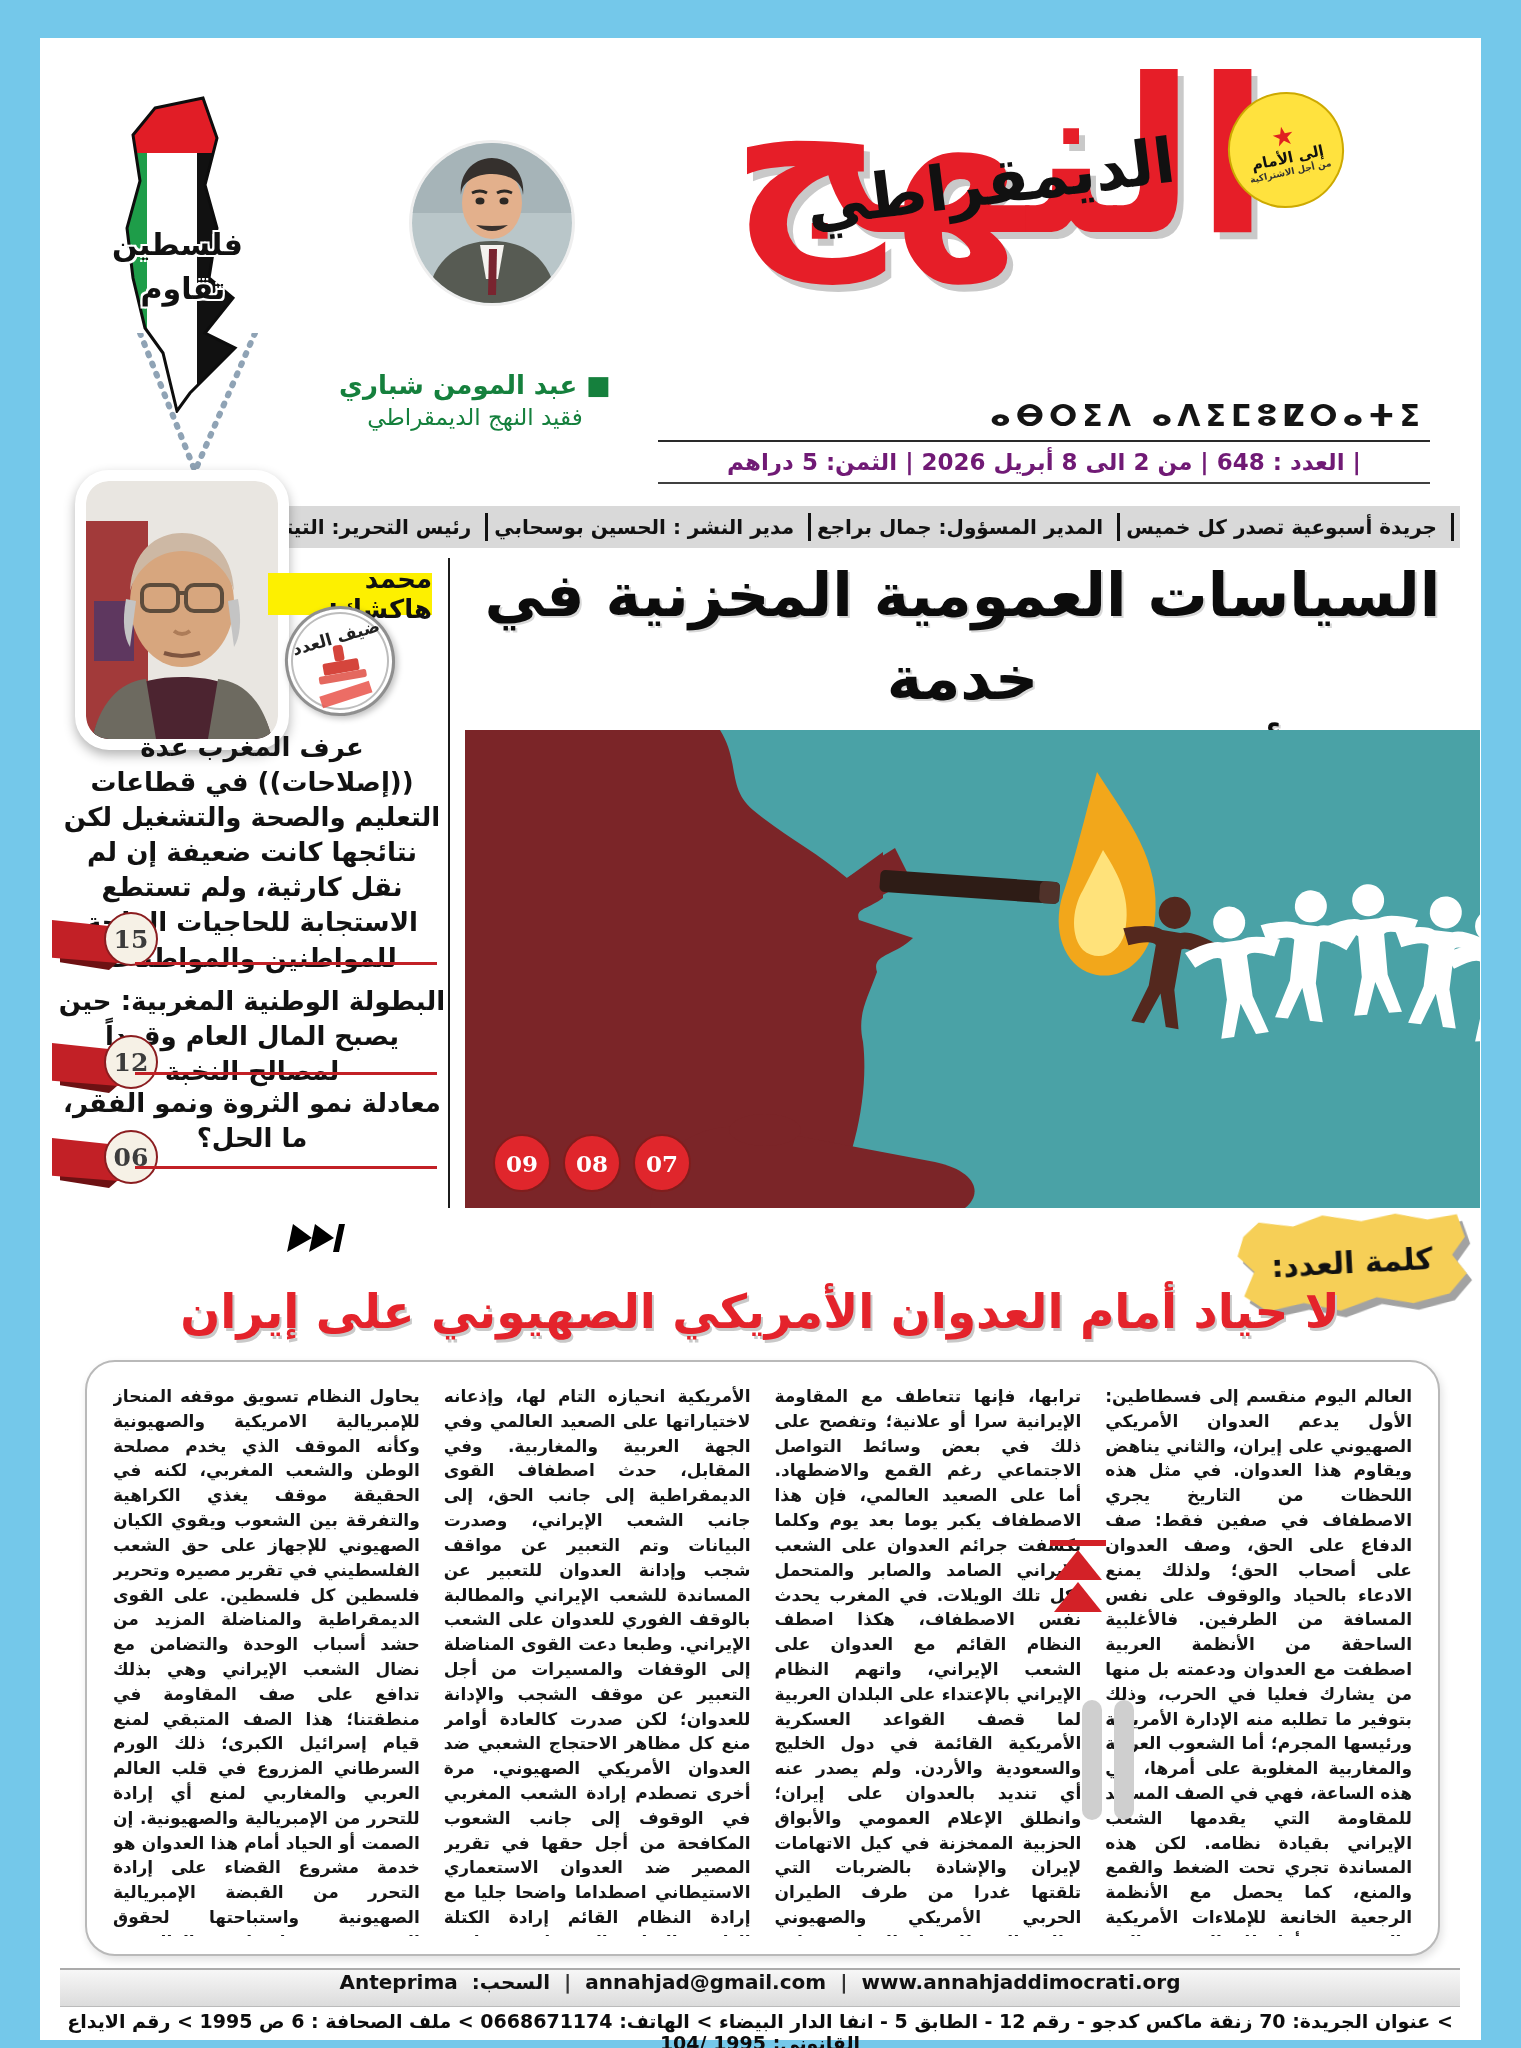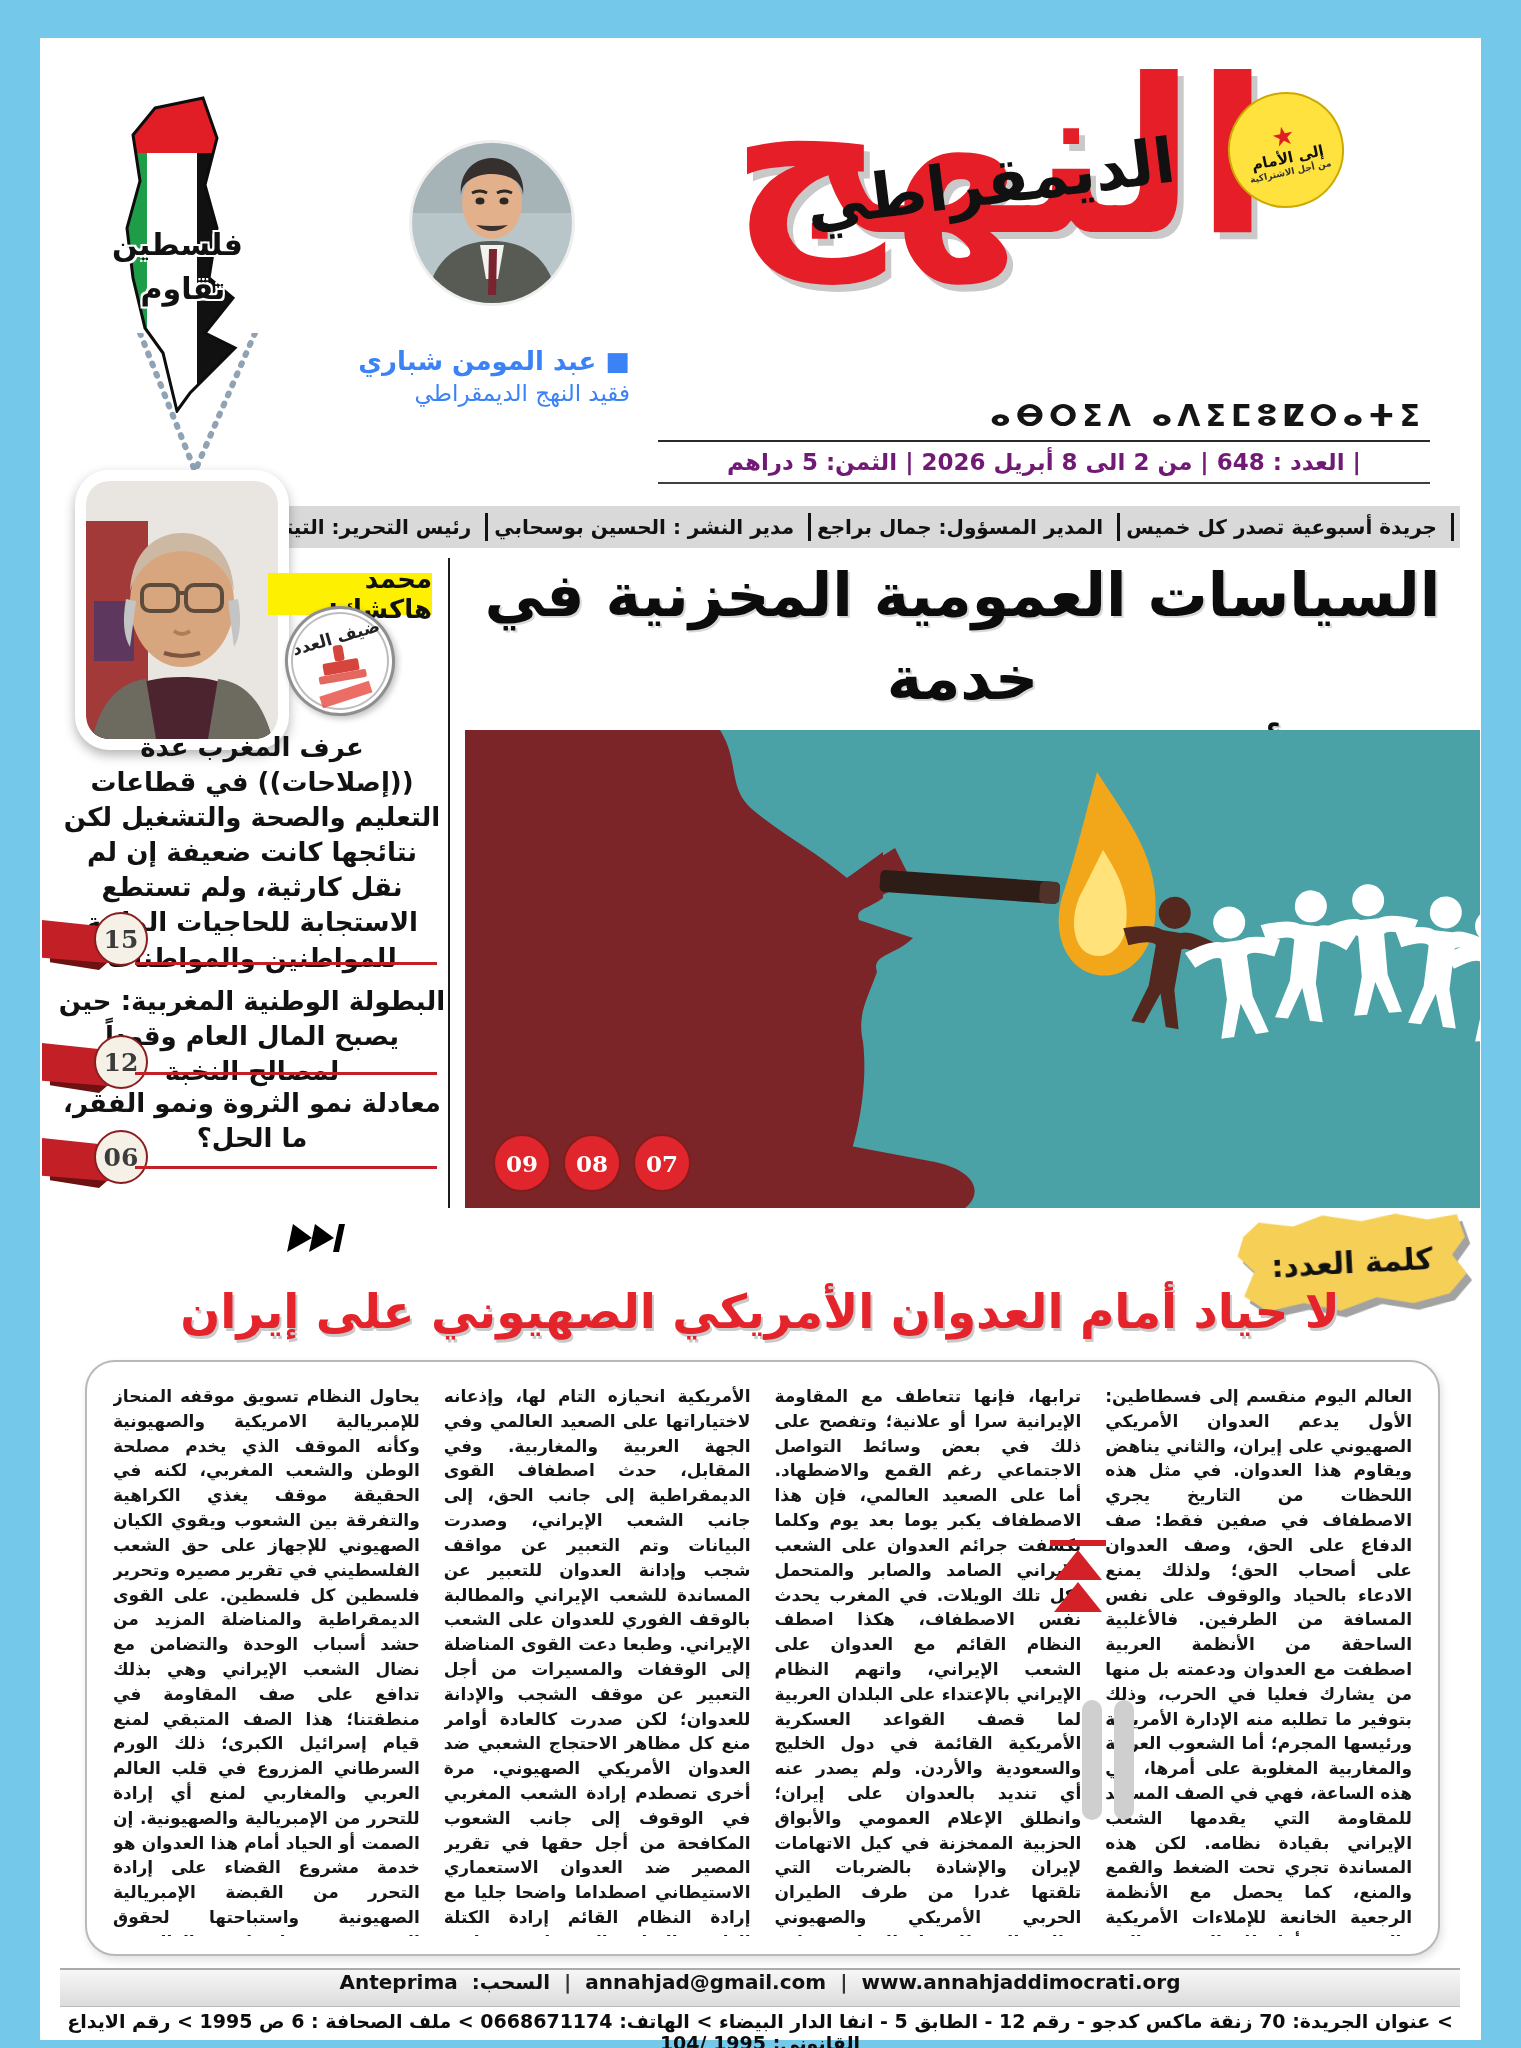--- a/index.html
+++ b/index.html
@@ -7,21 +7,21 @@
   .frame{position:relative;width:1521px;height:2048px;background:#74c8ea;overflow:hidden;}
   .page{position:absolute;left:40px;top:38px;width:1441px;height:2002px;background:#ffffff;}
 
   
   .palestine{position:absolute;left:45px;top:55px;width:185px;height:320px;}
   .palestine-text{position:absolute;left:38px;top:130px;width:120px;text-align:center;direction:rtl;
     font-weight:bold;font-size:30px;color:#111;line-height:1.45;
     text-shadow:-2px -2px 0 #fff,2px -2px 0 #fff,-2px 2px 0 #fff,2px 2px 0 #fff;}
   .obit-photo{position:absolute;left:372px;top:105px;width:160px;height:160px;border-radius:50%;
     overflow:hidden;box-shadow:0 0 0 3px #eee;}
-  .obit-caption{position:absolute;left:280px;top:308px;width:310px;text-align:right;direction:rtl;color:#3b82f6;}
+  .obit-caption{position:absolute;left:280px;top:332px;width:310px;text-align:center;direction:rtl;color:#15803d;}
   .obit-caption .n{font-size:26px;font-weight:bold;}
   .obit-caption .s{font-size:23px;margin-top:4px;}
   .logo-block{position:absolute;left:600px;top:16px;width:800px;height:460px;}
   .logo-main{position:absolute;left:0px;top:-30px;width:720px;text-align:center;direction:rtl;
     font-size:215px;font-weight:bold;color:#e61e28;line-height:1.25;
     text-shadow:6px 7px 0 #c9c9c9;}
   .logo-qualifier{position:absolute;left:165px;top:92px;font-size:62px;font-weight:bold;color:#111;
     transform:rotate(-7deg);direction:rtl;}
   .logo-badge{position:absolute;left:588px;top:38px;width:112px;height:112px;border-radius:50%;
     background:#ffe23e;border:2px solid #cda900;transform:rotate(-12deg);
@@ -54,21 +54,21 @@
   .stamp-label{position:absolute;left:0;right:0;top:18px;text-align:center;font-size:17px;font-weight:bold;
     color:#222;direction:rtl;transform:rotate(-6deg);}
   .stamp-tool{position:absolute;left:34px;top:52px;width:36px;height:12px;background:#d5453c;border-radius:2px;}
   .stamp-tool::before{content:"";position:absolute;left:13px;top:-16px;width:10px;height:16px;background:#d5453c;border-radius:3px;}
   .stamp-tool::after{content:"";position:absolute;left:-6px;top:12px;width:48px;height:8px;background:#e4685f;border-radius:2px;}
   .stamp-tag{position:absolute;left:26px;top:80px;width:52px;height:12px;background:#e9534a;transform:rotate(-8deg);opacity:.85;}
 
   .teaser{position:absolute;left:18px;width:388px;text-align:center;direction:rtl;font-weight:bold;
     color:#121212;font-size:26px;line-height:1.35;}
   .teaser-rule{position:absolute;left:95px;width:302px;height:3px;background:#c22026;}
-  .teaser-badge{position:absolute;left:2px;width:108px;height:60px;}
+  .teaser-badge{position:absolute;left:12px;width:108px;height:60px;}
   .teaser-badge .ribbon{position:absolute;left:0;top:10px;width:92px;height:44px;background:#c22026;
     clip-path:polygon(0 0,100% 22%,86% 100%,0 86%);}
   .teaser-badge .ribbon-shadow{position:absolute;left:8px;top:34px;width:70px;height:26px;background:#6d1113;
     clip-path:polygon(0 0,100% 30%,70% 100%,0 70%);}
   .teaser-badge .num{position:absolute;left:52px;top:2px;width:50px;height:50px;border-radius:50%;
     background:#f6f1e6;border:2px solid #8b1d20;display:flex;align-items:center;justify-content:center;
     font-family:"DejaVu Serif",serif;font-size:25px;font-weight:bold;color:#3c3c3c;}
 
   
   .v-divider{position:absolute;left:408px;top:520px;width:2px;height:650px;background:#1c1c1c;}

